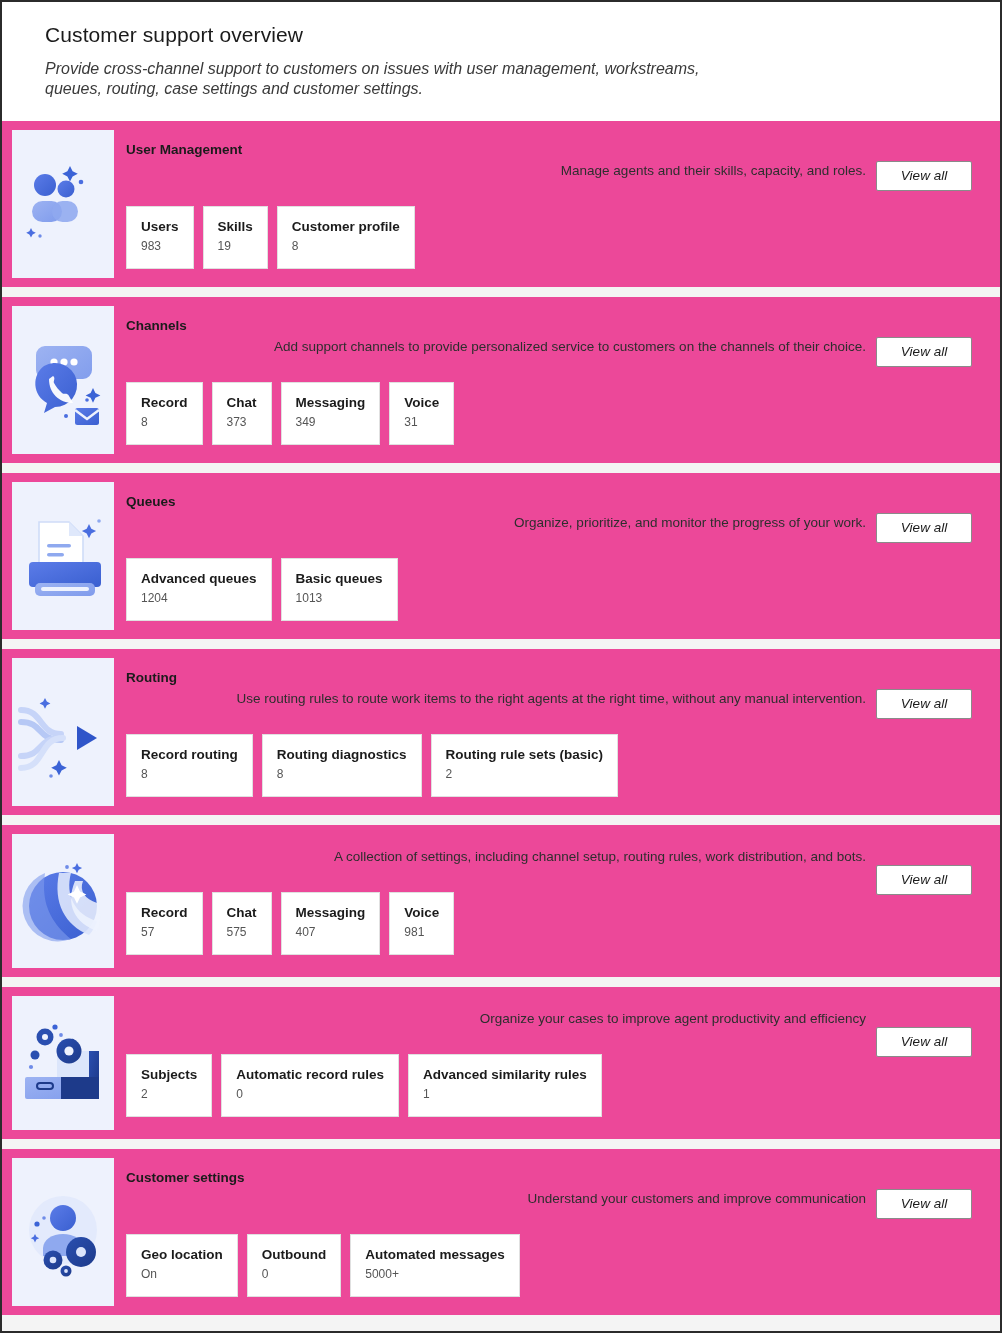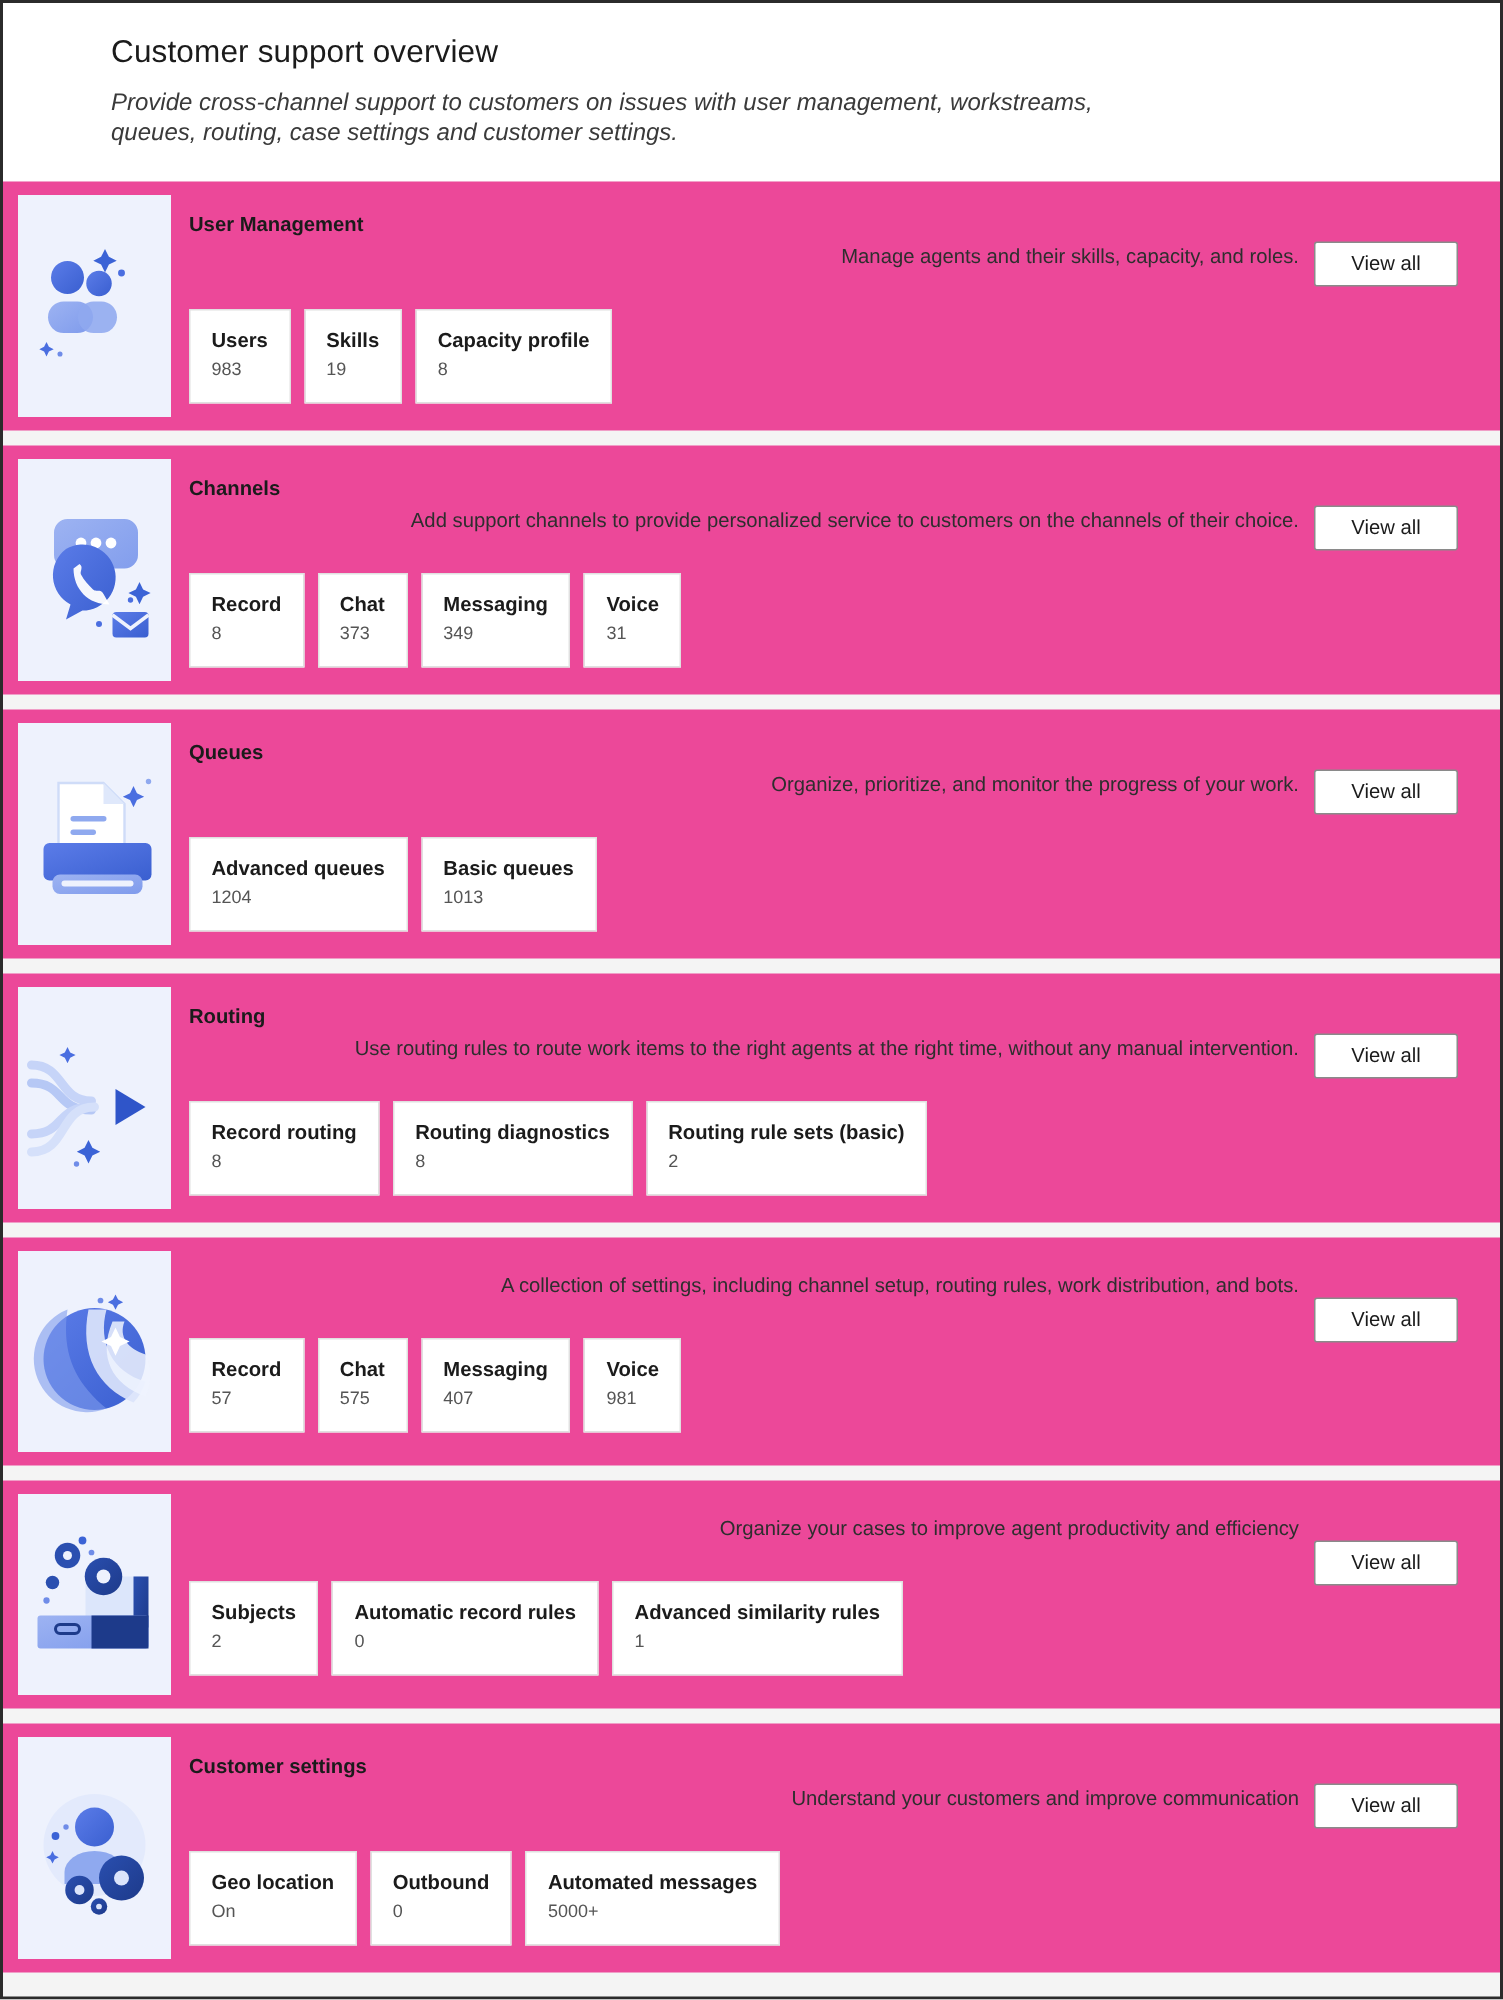--- a/index.html
+++ b/index.html
@@ -14,21 +14,21 @@
     width: 1002px;
     height: 1333px;
     background: #f4f4f4;
     border: 2px solid #2b2b2b;
     overflow: hidden;
   }
 
   
   .header {
     background: #ffffff;
-    padding: 18px 0 22px 72px;
+    padding: 18px 0 22px 43px;
   }
   .page-title {
     font-size: 21px;
     font-weight: 400;
     color: #1b1b1b;
     letter-spacing: .1px;
     line-height: 30px;
   }
   .page-subtitle {
     margin-top: 9px;
@@ -120,20 +120,21 @@
     border-radius: 2px;
     font-family: "Liberation Sans", sans-serif;
     font-size: 13.5px;
     color: #1b1b1b;
     width: 96px;
     height: 30px;
     cursor: pointer;
     line-height: 28px;
     text-align: center;
     padding: 0;
+    font-style: italic;
   }
 </style>
 </head>
 <body>
 
 <div id="page">
 
   <div class="header">
     <div class="page-title">Customer support overview</div>
     <div class="page-subtitle">Provide cross-channel support to customers on issues with user management, workstreams, queues, routing, case settings and customer settings.</div>
@@ -152,21 +153,21 @@
       <div class="tiles">
       <div class="tile">
         <div class="tile-label">Users</div>
         <div class="tile-value">983</div>
       </div>
       <div class="tile">
         <div class="tile-label">Skills</div>
         <div class="tile-value">19</div>
       </div>
       <div class="tile">
-        <div class="tile-label">Capacity profile</div>
+        <div class="tile-label">Customer profile</div>
         <div class="tile-value">8</div>
       </div>
           </div>
     </div>
     <div class="card-action">
       <button class="view-all-btn" type="button">View all</button>
     </div>
       </div>
       <div class="card">
     <div class="card-icon-panel">

